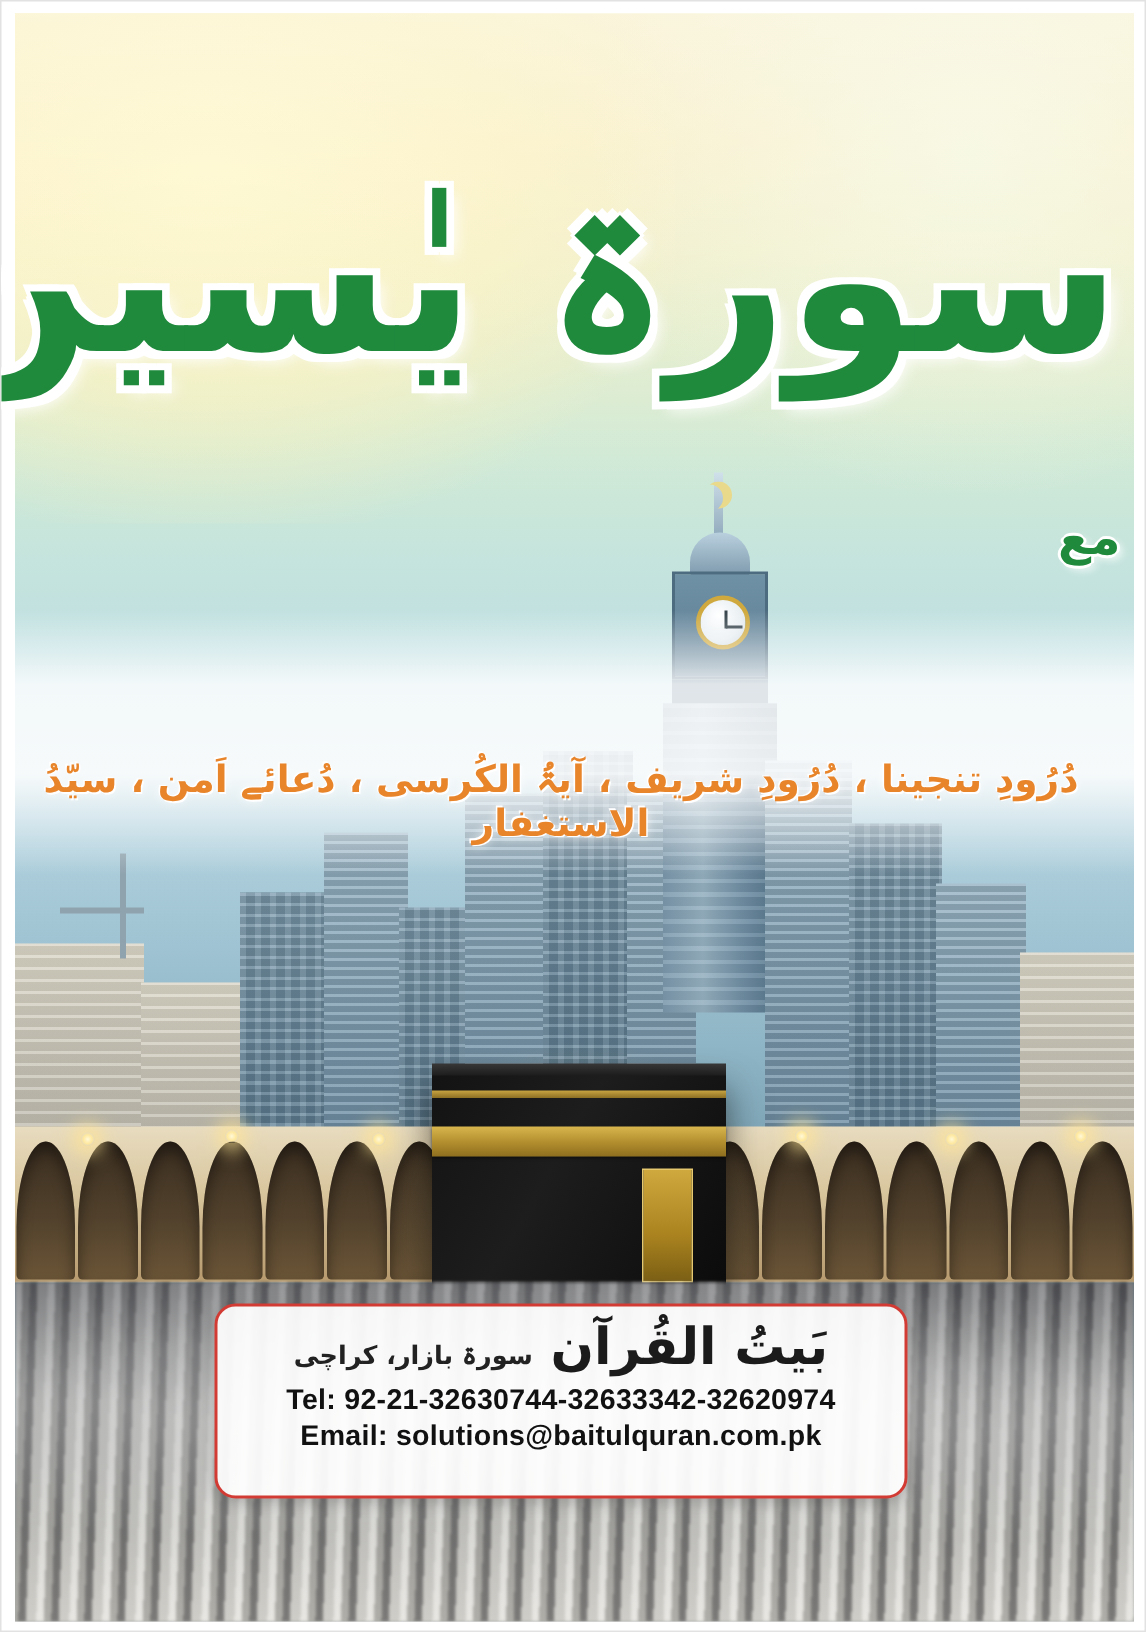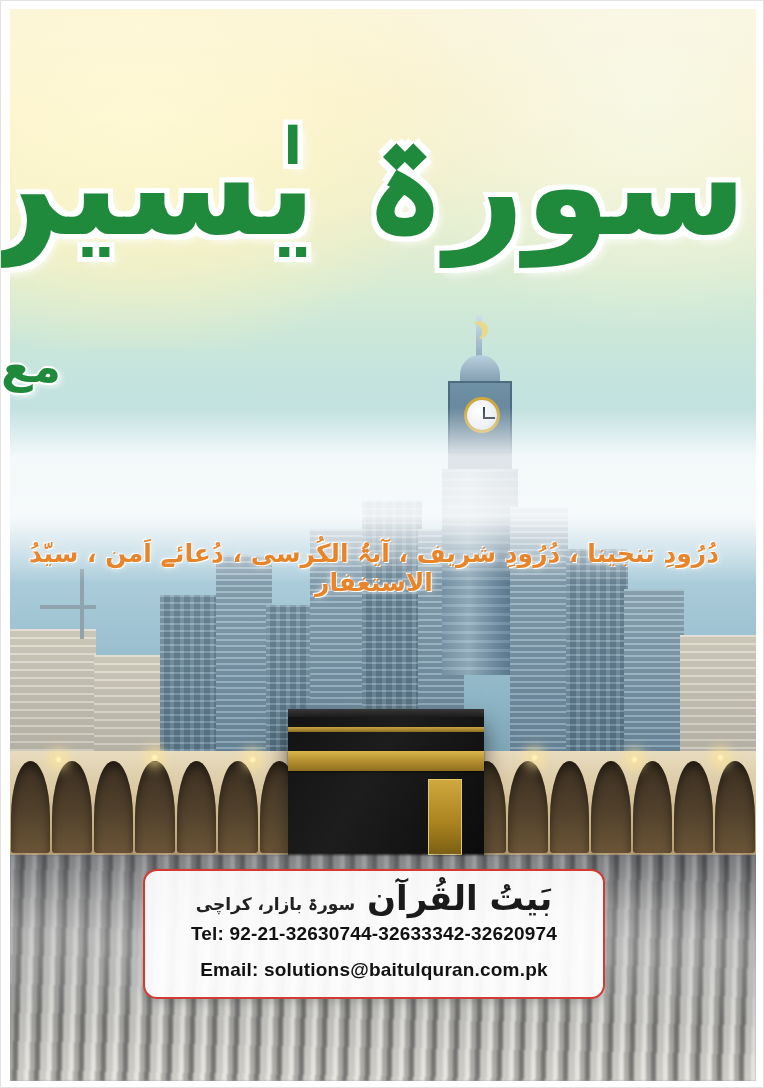--- a/index.html
+++ b/index.html
@@ -218,35 +218,35 @@
     color: #1f8a3c;
     text-shadow:
        3px 0 0 #ffffff, -3px 0 0 #ffffff, 0 3px 0 #ffffff, 0 -3px 0 #ffffff,
        3px 3px 0 #ffffff, -3px 3px 0 #ffffff, 3px -3px 0 #ffffff, -3px -3px 0 #ffffff,
        5px 5px 0 #ffffff, -5px 5px 0 #ffffff, 5px -5px 0 #ffffff, -5px -5px 0 #ffffff,
        6px 6px 10px rgba(255,255,255,0.95);
     white-space: nowrap;
   }
   .title-ma {
     position: absolute; left: 0; top: 338px; width: 746px;
-    text-align: left; direction: rtl;
-    font-size: 46px; font-weight: bold;
+    text-align: right; direction: rtl;
+    font-size: 32px; font-weight: bold;
     color: #1f8a3c;
     text-shadow: 2px 0 0 #fff, -2px 0 0 #fff, 0 2px 0 #fff, 0 -2px 0 #fff, 3px 3px 6px rgba(255,255,255,0.9);
   }
   .sub-suras {
     position: absolute; left: 0; top: 434px; width: 746px;
     text-align: center; direction: rtl;
     font-size: 40px; font-weight: bold;
     color: #e8842a;
     letter-spacing: 1px;
     text-shadow: 1px 1px 0 #fff, -1px -1px 0 #fff, 0 0 8px rgba(255,255,255,0.95);
   }
   .sub-list {
-    position: absolute; left: 0; top: 538px; width: 746px;
+    position: absolute; left: 0; top: 504px; width: 746px;
     text-align: center; direction: rtl;
     font-size: 25px; font-weight: bold;
     color: #e8842a;
     text-shadow: 1px 1px 0 #fff, -1px -1px 0 #fff, 0 0 7px rgba(255,255,255,0.95);
   }
 
   
   .pub-box {
     position: absolute; left: 142px; top: 868px;
     width: 462px; height: 130px;
@@ -266,21 +266,21 @@
   }
   .pub-name .small {
     font-size: 17px; font-weight: bold; color: #222;
   }
   .pub-tel, .pub-email {
     font-family: "Liberation Sans", sans-serif;
     font-size: 19px; font-weight: bold; color: #111;
     margin-top: 3px;
     letter-spacing: 0.2px;
   }
-  .pub-email { margin-top: 14px; }
+  .pub-email { margin-top: 2px; }
 </style>
 </head>
 <body>
 
 <div class="cover">
 
   <div class="photo">
 
     <div class="sky-glow"></div>
     <div class="sky-glow2"></div>

